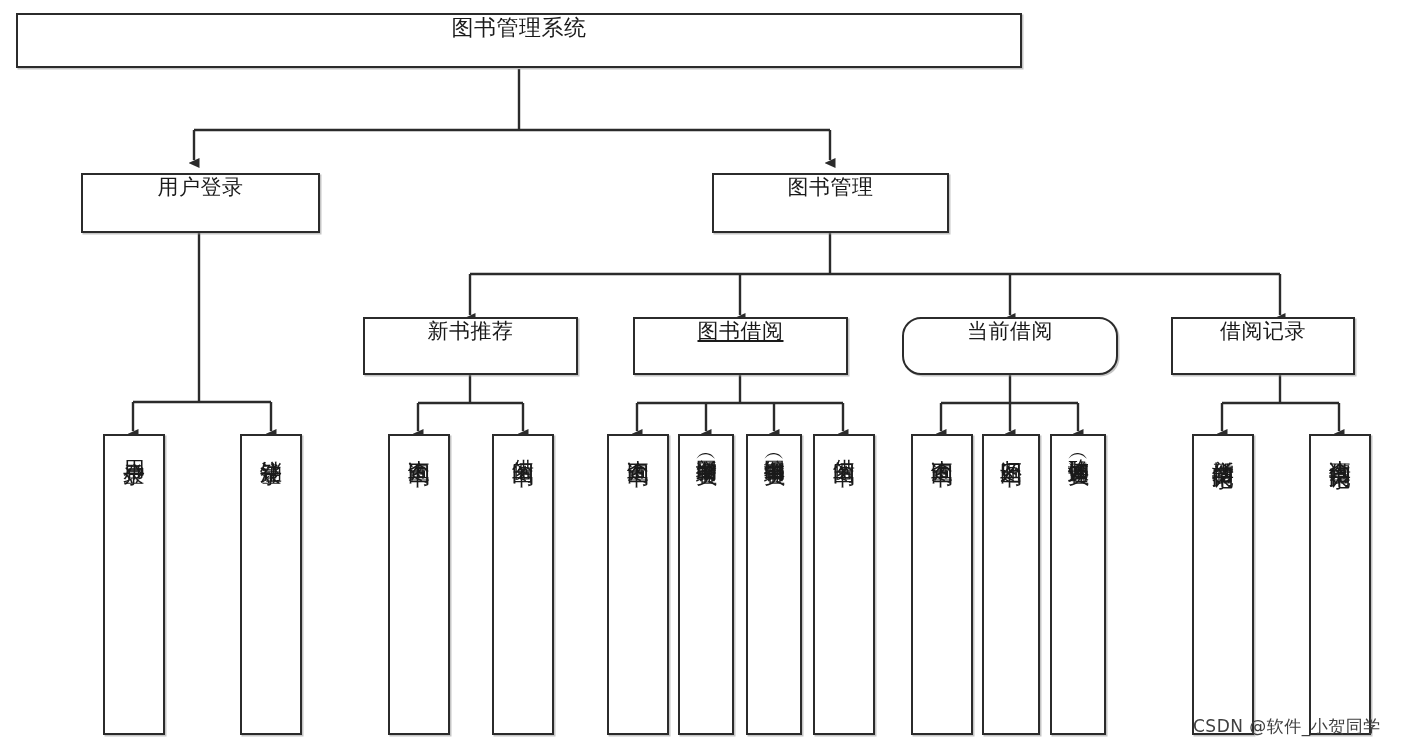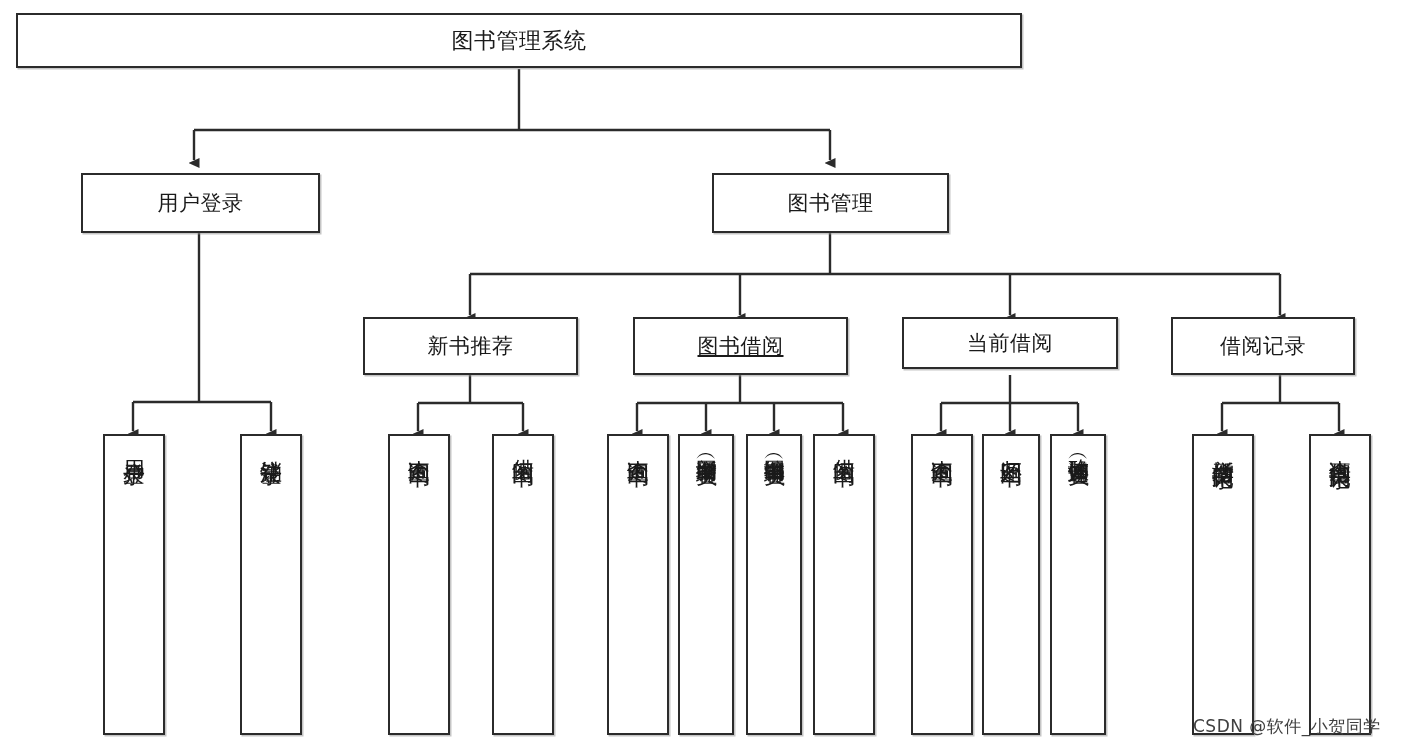--- a/index.html
+++ b/index.html
@@ -25,21 +25,21 @@
     width: 1405px;
     height: 747px;
     pointer-events: none;
   }
   .node {
     position: absolute;
     box-sizing: border-box;
     background: #ffffff;
     border: 2px solid #2b2b2b;
     display: flex;
-    align-items: center;
+    align-items: flex-start;
     justify-content: center;
     color: #1a1a1a;
     box-shadow: 1.5px 1.5px 0 rgba(150,150,150,0.55);
   }
   .node .lbl {
     display: block;
     text-align: center;
     line-height: 1.18;
     letter-spacing: 0.5px;
   }
@@ -143,21 +143,21 @@
   <div class="node horiz" style="left:363px; top:317px; width:215px; height:58px;">
     <span class="lbl">新书推荐</span>
   </div>
 
   <div class="node horiz" style="left:712px; top:173px; width:237px; height:60px;">
     <span class="lbl">图书管理</span>
   </div>
   <div class="node horiz" style="left:633px; top:317px; width:215px; height:58px;text-decoration:underline;">
     <span class="lbl">图书借阅</span>
   </div>
-  <div class="node horiz" style="left:902px; top:317px; width:216px; height:52px;">
+  <div class="node horiz" style="left:902px; top:317px; width:216px; height:58px;border-radius:19px;">
     <span class="lbl">当前借阅</span>
   </div>
   <div class="node horiz" style="left:1171px; top:317px; width:184px; height:58px;">
     <span class="lbl">借阅记录</span>
   </div>
 
   <div class="node vert" style="left:103px; top:434px; width:62px; height:301px;">
     <span class="lbl">用户登录</span>
   </div>
   <div class="node vert" style="left:240px; top:434px; width:62px; height:301px;">

